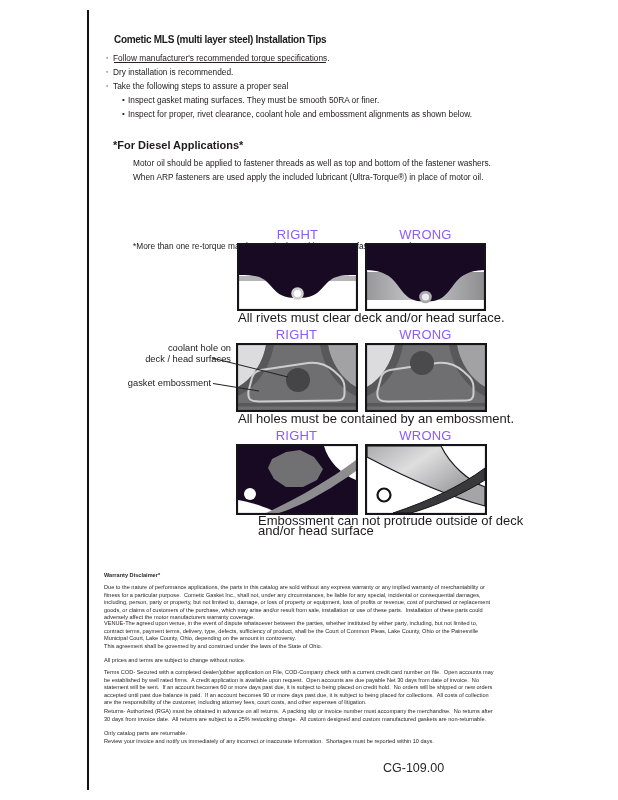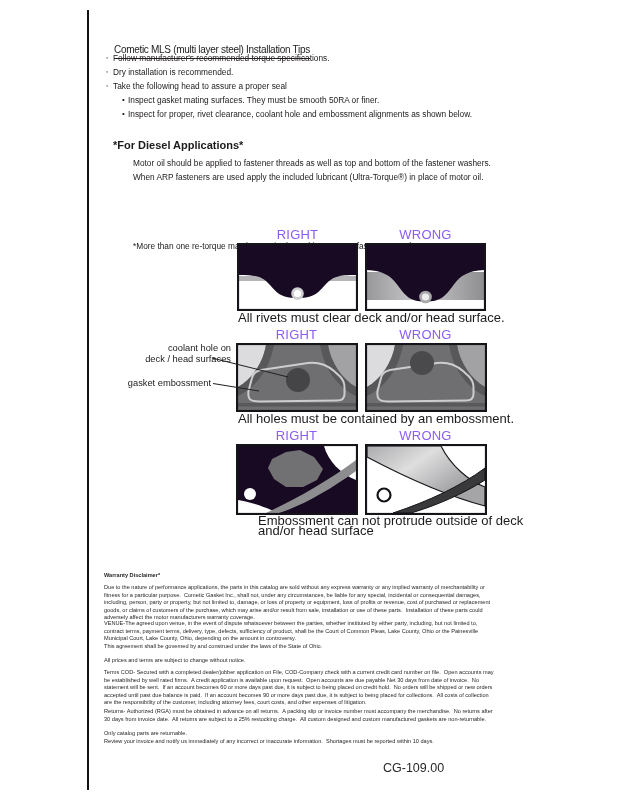--- a/index.html
+++ b/index.html
@@ -7,22 +7,22 @@
     position:relative;width:618px;height:800px;background:#ffffff;overflow:hidden;
     font-family:"Liberation Sans","DejaVu Sans",sans-serif;color:#242021;
   }
   .abs{position:absolute;}
   .preline{white-space:pre-line;margin-left:20px;}
   .prewrap{white-space:pre-wrap;}
 
   .left-rule{left:87px;top:10px;width:1.5px;height:780px;background:#121216;}
 
   .title{
-    left:114px;top:45px;font-size:10px;font-weight:normal;letter-spacing:-0.3px;
-    line-height:10px;padding-bottom:3px;border-bottom:1.4px solid #242021;color:#1d1a1b;
+    left:114px;top:35px;font-size:10px;font-weight:bold;letter-spacing:-0.3px;
+    line-height:10px;padding-bottom:17px;border-bottom:1.4px solid #242021;color:#1d1a1b;
   }
 
   .tips{left:106px;top:51px;font-size:8.3px;line-height:14px;color:#242021;}
   .tip-row{display:flex;align-items:flex-start;}
   .tip-row .mk{width:7px;font-size:7px;color:#242021;}
   .tip-row.sub{margin-left:16px;}
   .tip-row.sub .mk{width:6px;font-size:8px;}
 
   .diesel-heading{left:113px;top:139px;font-size:11px;font-weight:bold;color:#1d1a1b;}
   .body-para{left:113px;width:420px;font-size:8.3px;line-height:13.8px;}
@@ -59,21 +59,21 @@
     <div class="tip-row">
       <span class="mk">◦</span>
       <span>Follow manufacturer's recommended torque specifications.</span>
     </div>
     <div class="tip-row">
       <span class="mk">◦</span>
       <span>Dry installation is recommended.</span>
     </div>
     <div class="tip-row">
       <span class="mk">◦</span>
-      <span>Take the following head to assure a proper seal</span>
+      <span>Take the following steps to assure a proper seal</span>
     </div>
     <div class="tip-row sub">
       <span class="mk">•</span>
       <span>Inspect gasket mating surfaces.  They must be smooth 50RA or finer.</span>
     </div>
     <div class="tip-row sub">
       <span class="mk">•</span>
       <span>Inspect for proper, rivet clearance, coolant hole and embossment alignments as shown below.</span>
     </div>
   </div>

